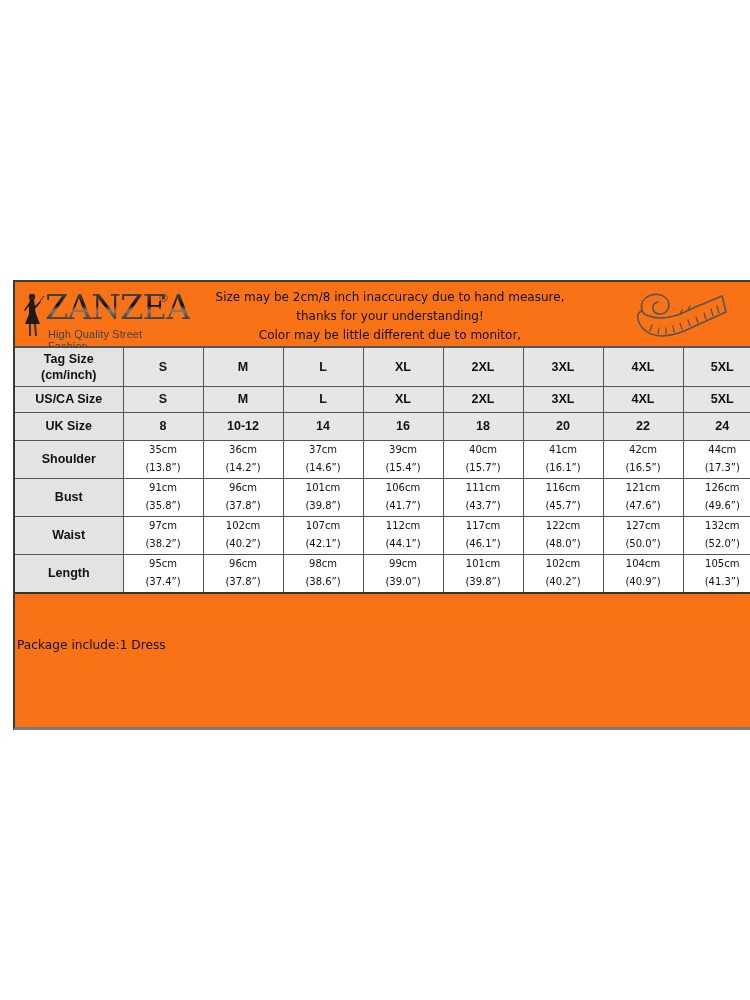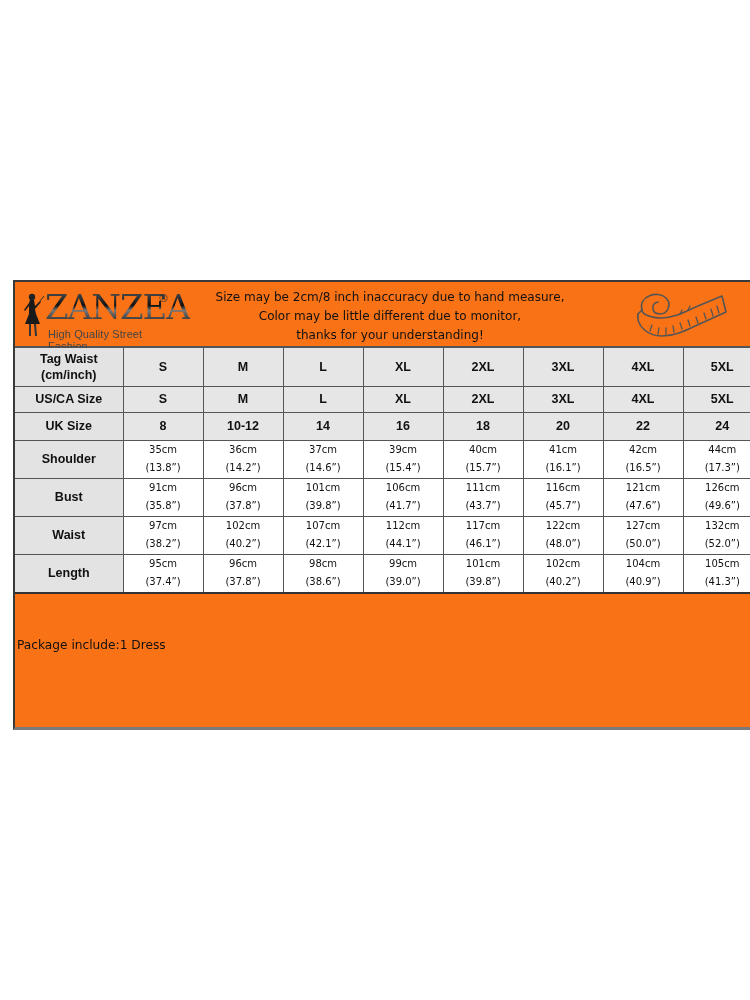--- a/index.html
+++ b/index.html
@@ -86,22 +86,22 @@
         <path d="M8 32 L8 44 L10 44 L10 32 Z M13 32 L14 44 L16 44 L15 32 Z" fill="#333"></path>
         <path d="M19 9 L23 4" stroke="#333" stroke-width="1"></path>
       </svg>
       <span class="logo-text">ZANZEA</span>
       <span class="logo-reg">®</span>
       <span class="logo-tagline">High Quality Street Fashion</span>
     </div>
 
     <div class="notice">
       <div>Size may be 2cm/8 inch inaccuracy due to hand measure,</div>
+      <div>thanks for your understanding!</div>
       <div>Color may be little different due to monitor,</div>
-      <div>thanks for your understanding!</div>
     </div>
 
     <svg class="tape" viewBox="0 0 112 60" fill="none" stroke="#555" stroke-width="1.6" stroke-linejoin="round" stroke-linecap="round">
       <path d="M14 26 C10 12, 30 6, 38 14 C44 20, 40 30, 32 30 C24 30, 22 20, 30 18"></path>
       <path d="M10 30 C8 42, 20 52, 34 52 C50 52, 62 44, 76 38 L98 28 L94 12 L70 22 C56 28, 46 34, 34 34 C22 34, 14 30, 14 26"></path>
       <path d="M10 30 L14 26"></path>
       <g stroke-width="1.3">
         <line x1="22" y1="47" x2="24" y2="41"></line>
         <line x1="30" y1="50" x2="31" y2="44"></line>
         <line x1="38" y1="50" x2="38" y2="44"></line>
@@ -126,21 +126,21 @@
         <col style="width:80px">
       <col style="width:80px">
         <col style="width:80px">
         <col style="width:80px">
         <col style="width:80px">
         <col style="width:78px">
     </colgroup>
     <tbody>
       <tr style="height:38px">
         <td class="lbl">
-          <span style="display:block">Tag Waist</span>
+          <span style="display:block">Tag Size</span>
           <span style="display:block">(cm/inch)</span>
         </td>
         <td class="sz">S</td>
         <td class="sz">M</td>
         <td class="sz">L</td>
         <td class="sz">XL</td>
         <td class="sz">2XL</td>
         <td class="sz">3XL</td>
         <td class="sz">4XL</td>
         <td class="sz">5XL</td>

